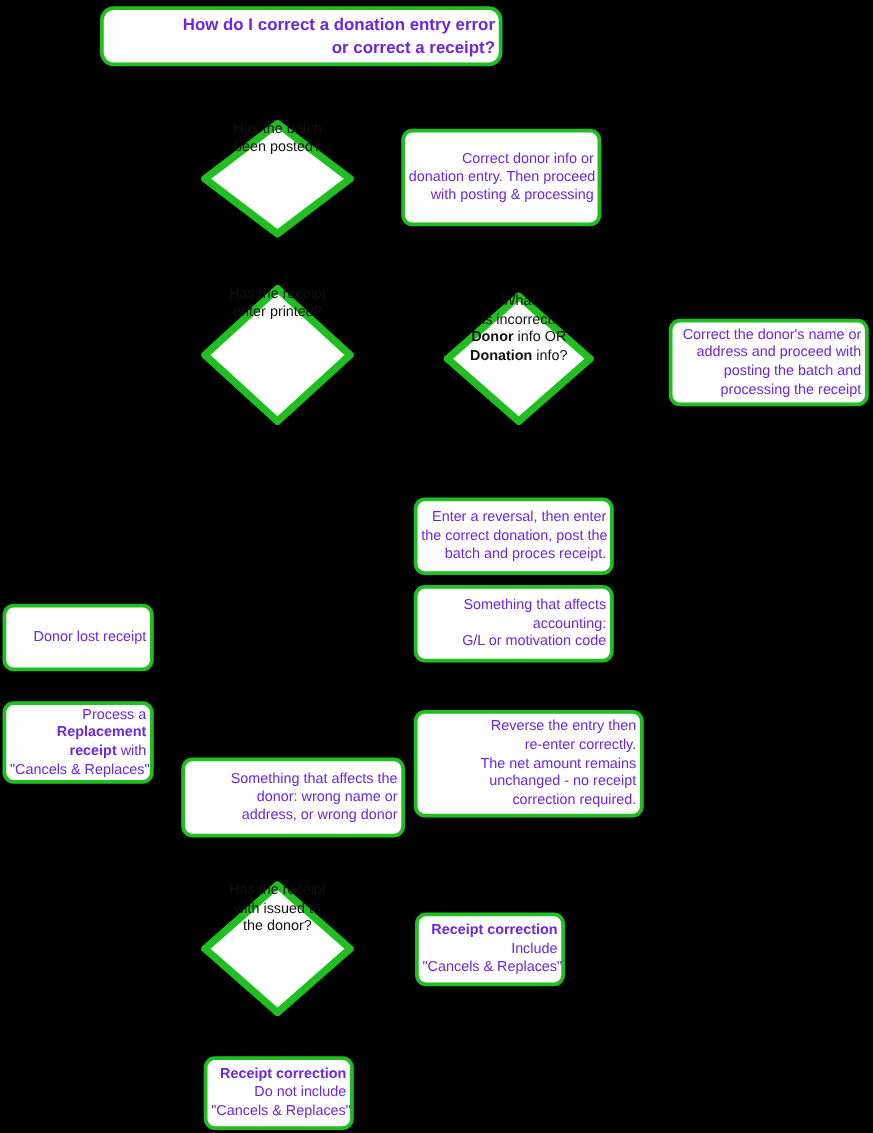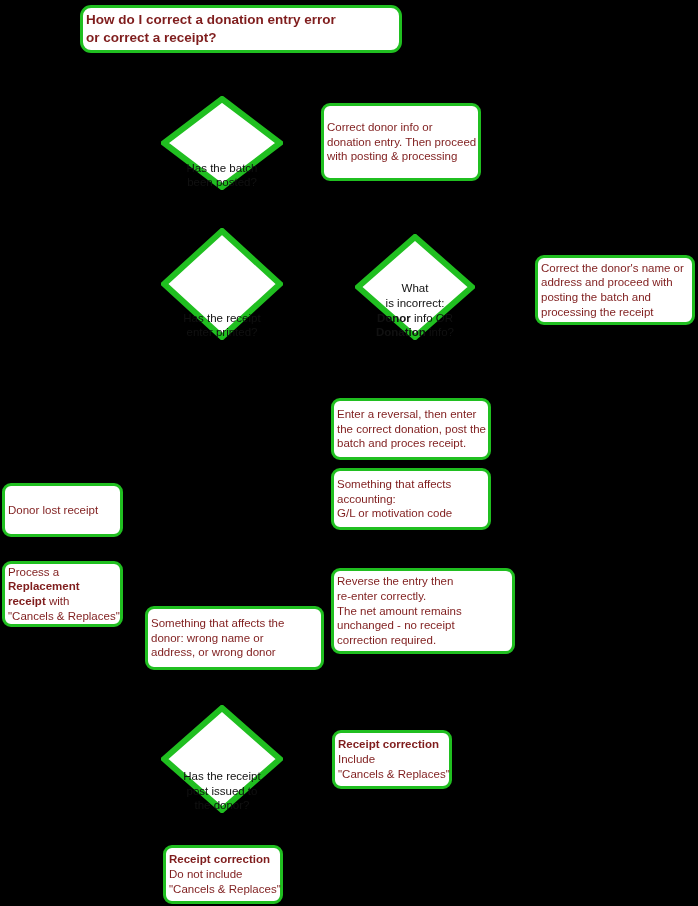--- a/index.html
+++ b/index.html
@@ -25,37 +25,37 @@
   
   .node-box {
     position: absolute;
     box-sizing: border-box;
     background: #ffffff;
     border: 3px solid #20bf20;
     border-radius: 9px;
     display: flex;
     align-items: center;
     justify-content: center;
-    text-align: left;
-    color: #7f1d1d;
+    text-align: right;
+    color: #6d28d9;
     font-size: 11.5px;
     line-height: 1.28;
     padding: 2px 3px;
     white-space: nowrap;
   }
   .node-box .txt {
     display: block;
     width: 100%;
   }
 
   
   .node-diamond {
     position: absolute;
     display: flex;
-    align-items: flex-end;
+    align-items: flex-start;
     justify-content: center;
   }
   .node-diamond .shape {
     position: absolute;
     left: 0; top: 0;
     width: 100%;
     height: 100%;
   }
   .node-diamond .dlabel {
     position: relative;
@@ -185,21 +185,21 @@
       <span>address, or wrong donor</span>
     </span>
   </div>
 
   <div class="node-diamond" style="left:161px; top:705px; width:122px; height:108px;">
     <svg class="shape" viewBox="0 0 122 108" preserveAspectRatio="none">
       <polygon points="61,3 119,54 61,105 3,54" fill="#ffffff" stroke="#20bf20" stroke-width="6"></polygon>
     </svg>
     <span class="dlabel">
       <span>Has the receipt</span><br>
-      <span>post issued to</span><br>
+      <span>with issued to</span><br>
       <span>the donor?</span>
     </span>
   </div>
 
   <div class="node-box" style="left:332px; top:730px; width:120px; height:59px;">
     <span class="txt">
       <span class="b">Receipt correction</span><br>
       <span>Include</span><br>
       <span>"Cancels &amp; Replaces"</span>
     </span>

